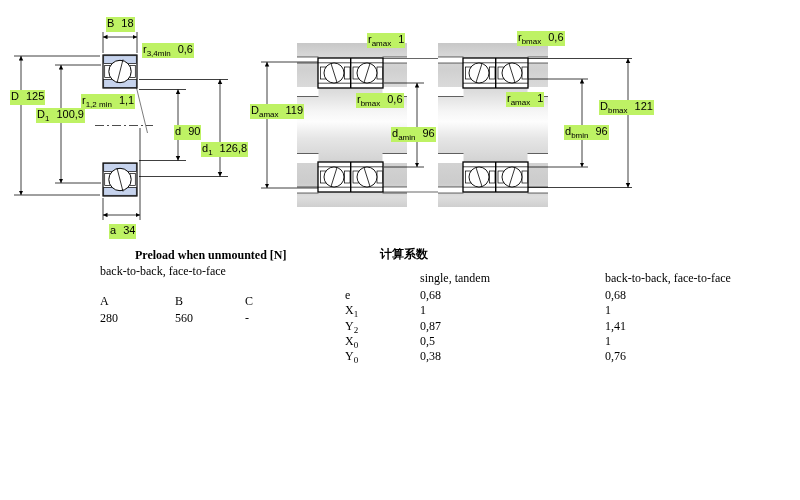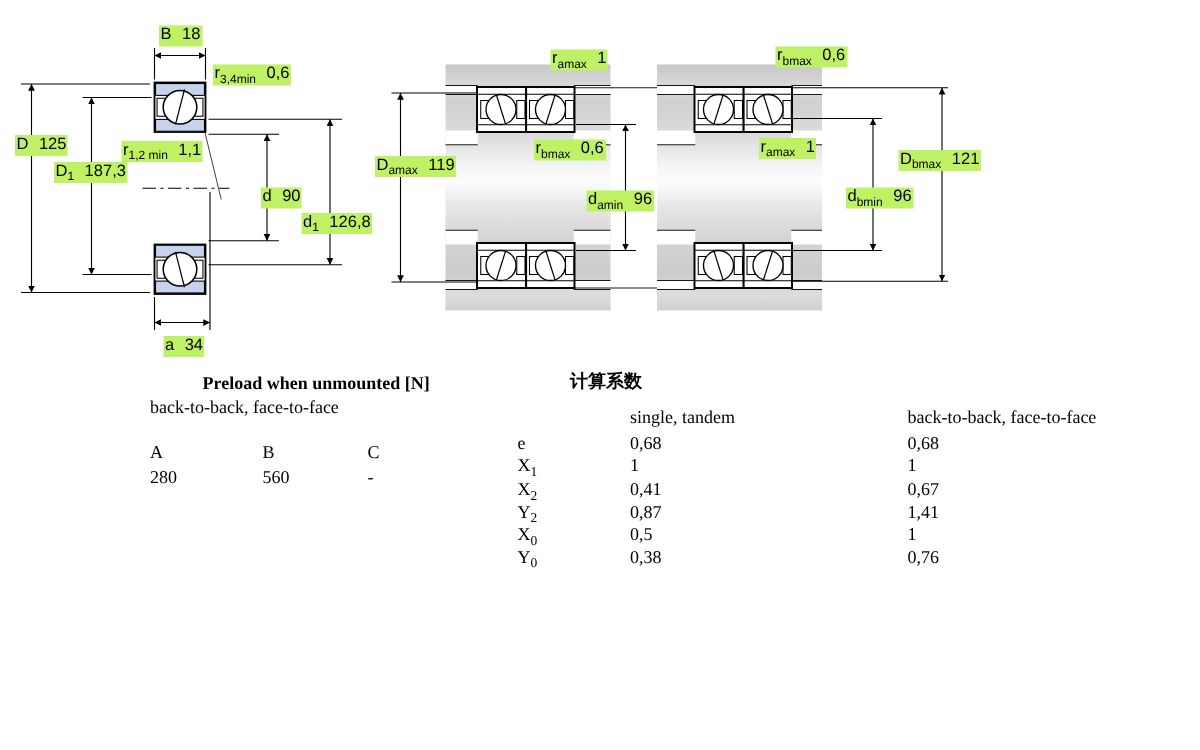--- a/index.html
+++ b/index.html
@@ -256,21 +256,21 @@
         <line x1="528" y1="79" x2="588" y2="79"></line>
           <line x1="528" y1="167" x2="588" y2="167"></line>
         <line x1="582" y1="79" x2="582" y2="167" marker-start="url(#arw)" marker-end="url(#arw)"></line>
       </g>
     </g>
   </svg>
 
   <div class="dlabel" style="left:106px;top:17px"><span>B</span><sub></sub><span class="val">18</span></div>
   <div class="dlabel" style="left:142px;top:43px"><span>r</span><sub>3,4min</sub><span class="val">0,6</span></div>
   <div class="dlabel" style="left:10px;top:90px"><span>D</span><sub></sub><span class="val">125</span></div>
-  <div class="dlabel" style="left:36px;top:108px"><span>D</span><sub>1</sub><span class="val">187,3</span></div>
+  <div class="dlabel" style="left:36px;top:108px"><span>D</span><sub>1</sub><span class="val">100,9</span></div>
   <div class="dlabel" style="left:81px;top:94px"><span>r</span><sub>1,2 min</sub><span class="val">1,1</span></div>
   <div class="dlabel" style="left:174px;top:125px"><span>d</span><sub></sub><span class="val">90</span></div>
   <div class="dlabel" style="left:201px;top:142px"><span>d</span><sub>1</sub><span class="val">126,8</span></div>
   <div class="dlabel" style="left:109px;top:224px"><span>a</span><sub></sub><span class="val">34</span></div>
 
   <div class="dlabel" style="left:367px;top:33px"><span>r</span><sub>amax</sub><span class="val">1</span></div>
   <div class="dlabel" style="left:356px;top:93px"><span>r</span><sub>bmax</sub><span class="val">0,6</span></div>
   <div class="dlabel" style="left:250px;top:104px"><span>D</span><sub>amax</sub><span class="val">119</span></div>
   <div class="dlabel" style="left:391px;top:127px"><span>d</span><sub>amin</sub><span class="val">96</span></div>
 
@@ -299,25 +299,20 @@
           <span class="fc flabel">e</span>
           <span class="fc fv1">0,68</span>
           <span class="fc fv2">0,68</span>
         </div>
         <div class="frow">
           <span class="fc flabel">X<sub>1</sub></span>
           <span class="fc fv1">1</span>
           <span class="fc fv2">1</span>
         </div>
         <div class="frow">
-          <span class="fc flabel">X<sub>2</sub></span>
-          <span class="fc fv1">0,41</span>
-          <span class="fc fv2">0,67</span>
-        </div>
-        <div class="frow">
           <span class="fc flabel">Y<sub>2</sub></span>
           <span class="fc fv1">0,87</span>
           <span class="fc fv2">1,41</span>
         </div>
         <div class="frow">
           <span class="fc flabel">X<sub>0</sub></span>
           <span class="fc fv1">0,5</span>
           <span class="fc fv2">1</span>
         </div>
         <div class="frow">

